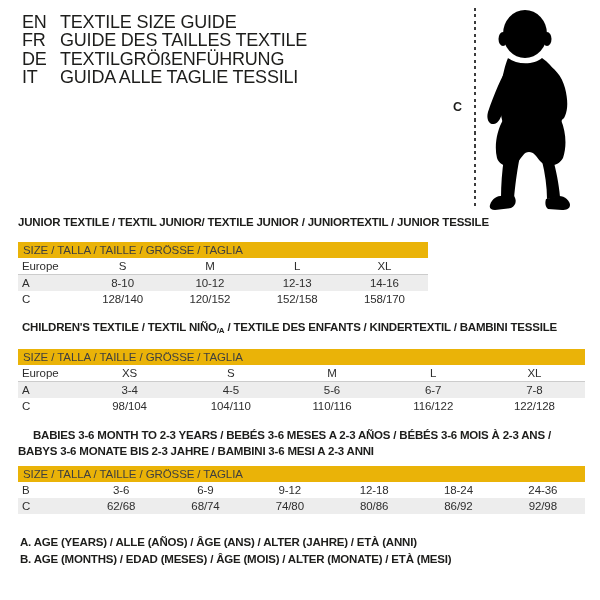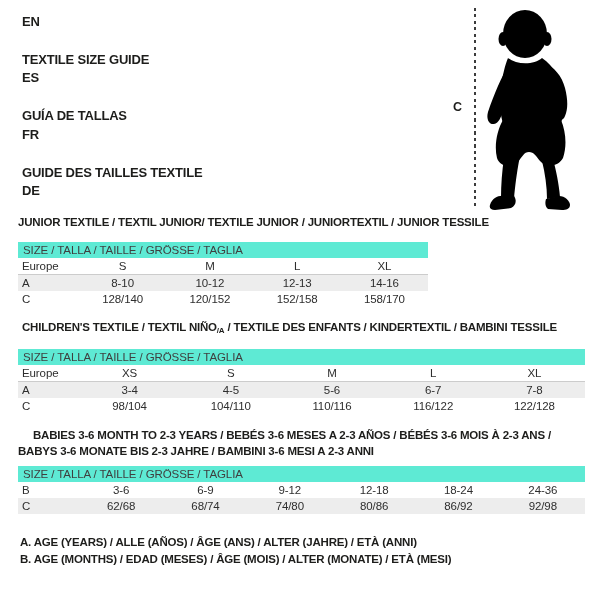--- a/index.html
+++ b/index.html
@@ -3,63 +3,64 @@
 <meta charset="utf-8">
 <style>
   html,body{margin:0;padding:0;}
   body{
     width:600px;height:600px;background:#ffffff;position:relative;overflow:hidden;
     font-family:"Liberation Sans","DejaVu Sans",sans-serif;color:#1d1d1b;
     -webkit-font-smoothing:antialiased;
   }
   
   .lang-block{position:absolute;left:22px;top:13px;}
-  .lang-row{display:flex;font-weight:bold;font-size:13px;line-height:18.4px;letter-spacing:-0.2px;flex-direction:column;}
+  .lang-row{display:flex;font-weight:normal;font-size:18px;line-height:18.4px;letter-spacing:-0.2px;}
   .lang-code{width:38px;flex:0 0 38px;}
   
   .height-line{
     position:absolute;left:474px;top:8px;width:2px;height:200px;
     background:repeating-linear-gradient(to bottom,#3c3c3c 0 3px,transparent 3px 6.5px);
   }
   .height-marker{position:absolute;left:453px;top:100px;font-weight:bold;font-size:12.5px;}
   .baby-svg{position:absolute;left:484px;top:8px;}
   
   .tbl-title{position:absolute;font-weight:bold;font-size:11.5px;letter-spacing:-0.2px;white-space:nowrap;}
   .sub-a{font-size:8px;vertical-align:-2px;}
   .size-table{position:absolute;font-size:11.5px;letter-spacing:-0.1px;color:#2e2e2e;}
   .bar{
     height:16px;line-height:16px;padding-left:5px;
-    background:#5eead4;color:#3f3f3f;font-size:11.5px;
+    background:#eab308;color:#3f3f3f;font-size:11.5px;
   }
   .trow{display:flex;align-items:center;height:16px;}
   .trow.rule{border-bottom:1px solid #cccccc;}
   .trow.shaded{background:#ededed;}
   .cell-label{flex:0 0 57px;padding-left:4px;}
   .cell{flex:1;text-align:center;}
   
   .footnotes{position:absolute;left:20px;top:534px;font-weight:bold;font-size:11.5px;line-height:17.2px;letter-spacing:-0.2px;}
 </style>
 </head>
 <body>
 
 <div class="lang-block">
   <div class="lang-row">
     <span class="lang-code">EN</span>
     <span>TEXTILE SIZE GUIDE</span>
   </div>
   <div class="lang-row">
-    <span class="lang-code">ES</span>
-    <span>GUÍA DE TALLAS</span>
-  </div>
-  <div class="lang-row">
     <span class="lang-code">FR</span>
     <span>GUIDE DES TAILLES TEXTILE</span>
   </div>
   <div class="lang-row">
     <span class="lang-code">DE</span>
+    <span>TEXTILGRÖßENFÜHRUNG</span>
+  </div>
+  <div class="lang-row">
+    <span class="lang-code">IT</span>
+    <span>GUIDA ALLE TAGLIE TESSILI</span>
   </div>
 </div>
 
 <div class="height-line"></div>
 <div class="height-marker">C</div>
 <svg class="baby-svg" width="92" height="202" viewBox="0 0 92 202">
   <g fill="#000000">
 
     <ellipse cx="41" cy="26" rx="22" ry="24"></ellipse>
 

